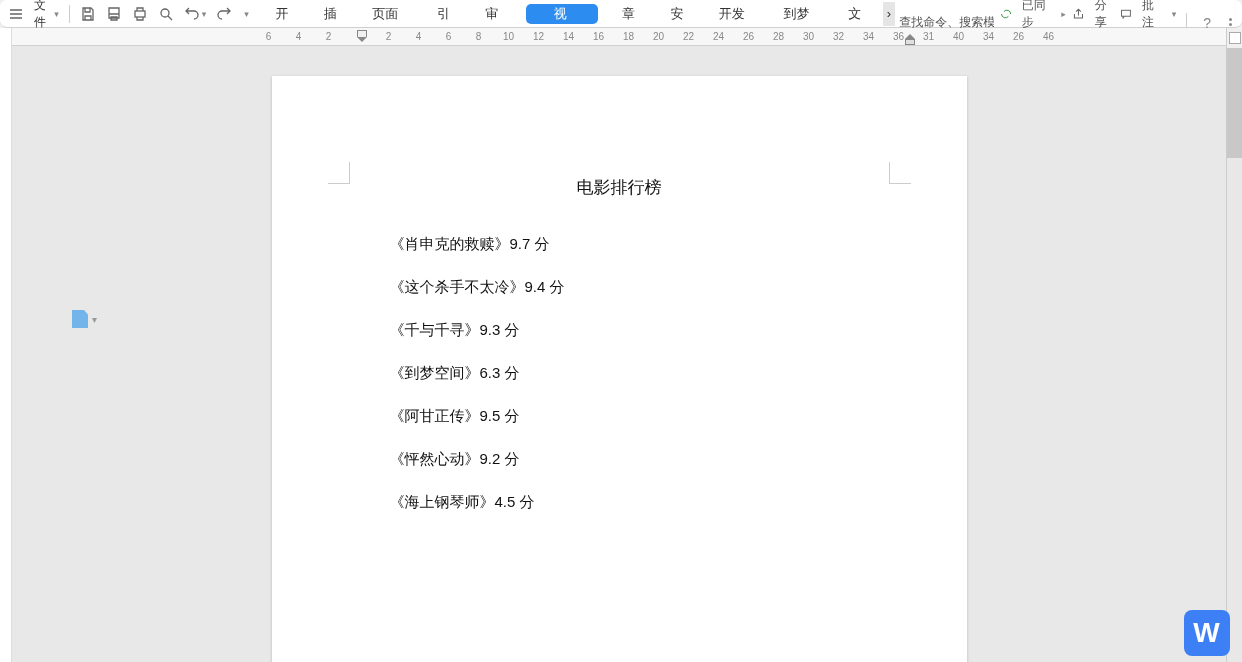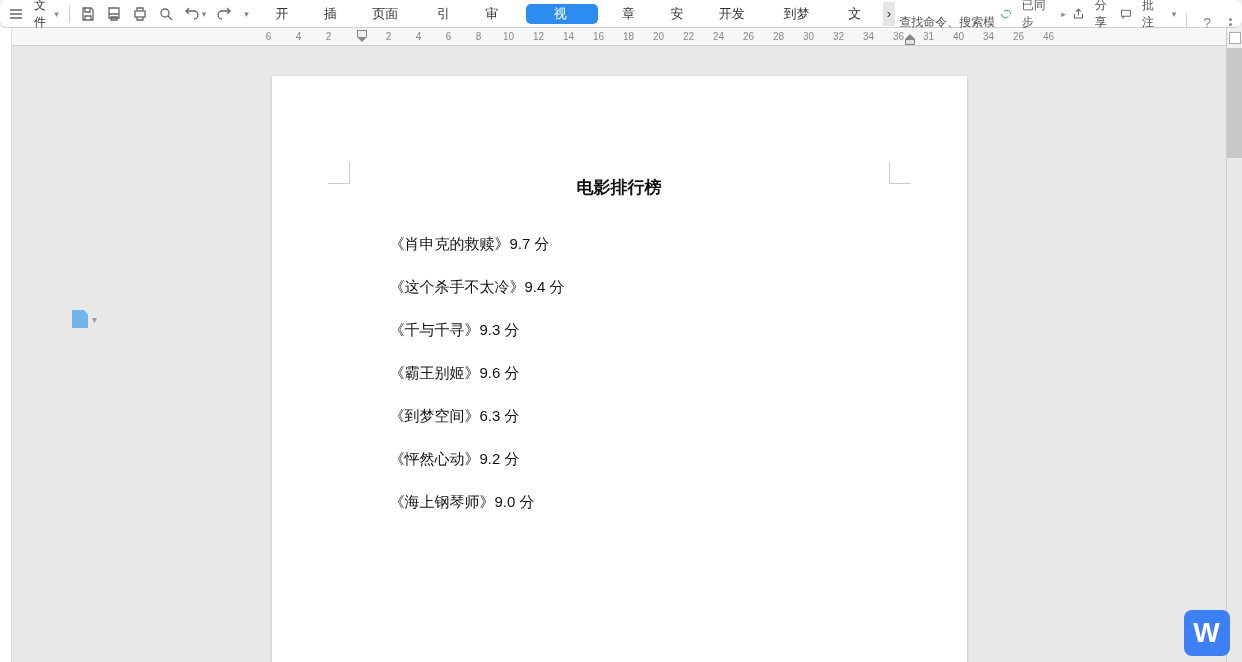--- a/index.html
+++ b/index.html
@@ -134,21 +134,21 @@
     .corner {
       position:absolute;
       width:22px; height:22px;
       border:1px solid #ccc;
     }
     .corner.tl { top:86px; left:56px; border-right:none; border-bottom:none; transform:rotate(180deg); }
     .corner.tr { top:86px; right:56px; border-left:none; border-bottom:none; transform:rotate(180deg); }
     .doc-title {
       text-align:center;
       font-size:17px;
-      font-weight:bold;
+      font-weight:normal;
       color:#111;
       margin-bottom:36px;
       margin-top:0;
     }
     .movie-item {
       font-size:15px;
       color:#111;
       margin:4px 0 24px 48px;
     }
     .side-marker {
@@ -351,24 +351,24 @@
         <span class="chev">▾</span>
       </div>
       <div class="page">
         <div class="corner tl"></div>
         <div class="corner tr"></div>
         <div class="doc-title">电影排行榜</div>
         <div id="movie-list">
             <div class="movie-item">《肖申克的救赎》9.7 分</div>
             <div class="movie-item">《这个杀手不太冷》9.4 分</div>
             <div class="movie-item">《千与千寻》9.3 分</div>
-            <div class="movie-item">《霸王别姬》9.6 分</div>
             <div class="movie-item">《到梦空间》6.3 分</div>
+            <div class="movie-item">《阿甘正传》9.5 分</div>
             <div class="movie-item">《怦然心动》9.2 分</div>
-            <div class="movie-item">《海上钢琴师》9.0 分</div>
+            <div class="movie-item">《海上钢琴师》4.5 分</div>
           </div>
       </div>
     </div>
   </div>
   <div class="right-scroll">
     <div class="scroll-toggle"></div>
     <div class="scroll-track">
       <div class="scroll-thumb"></div>
     </div>
   </div>

